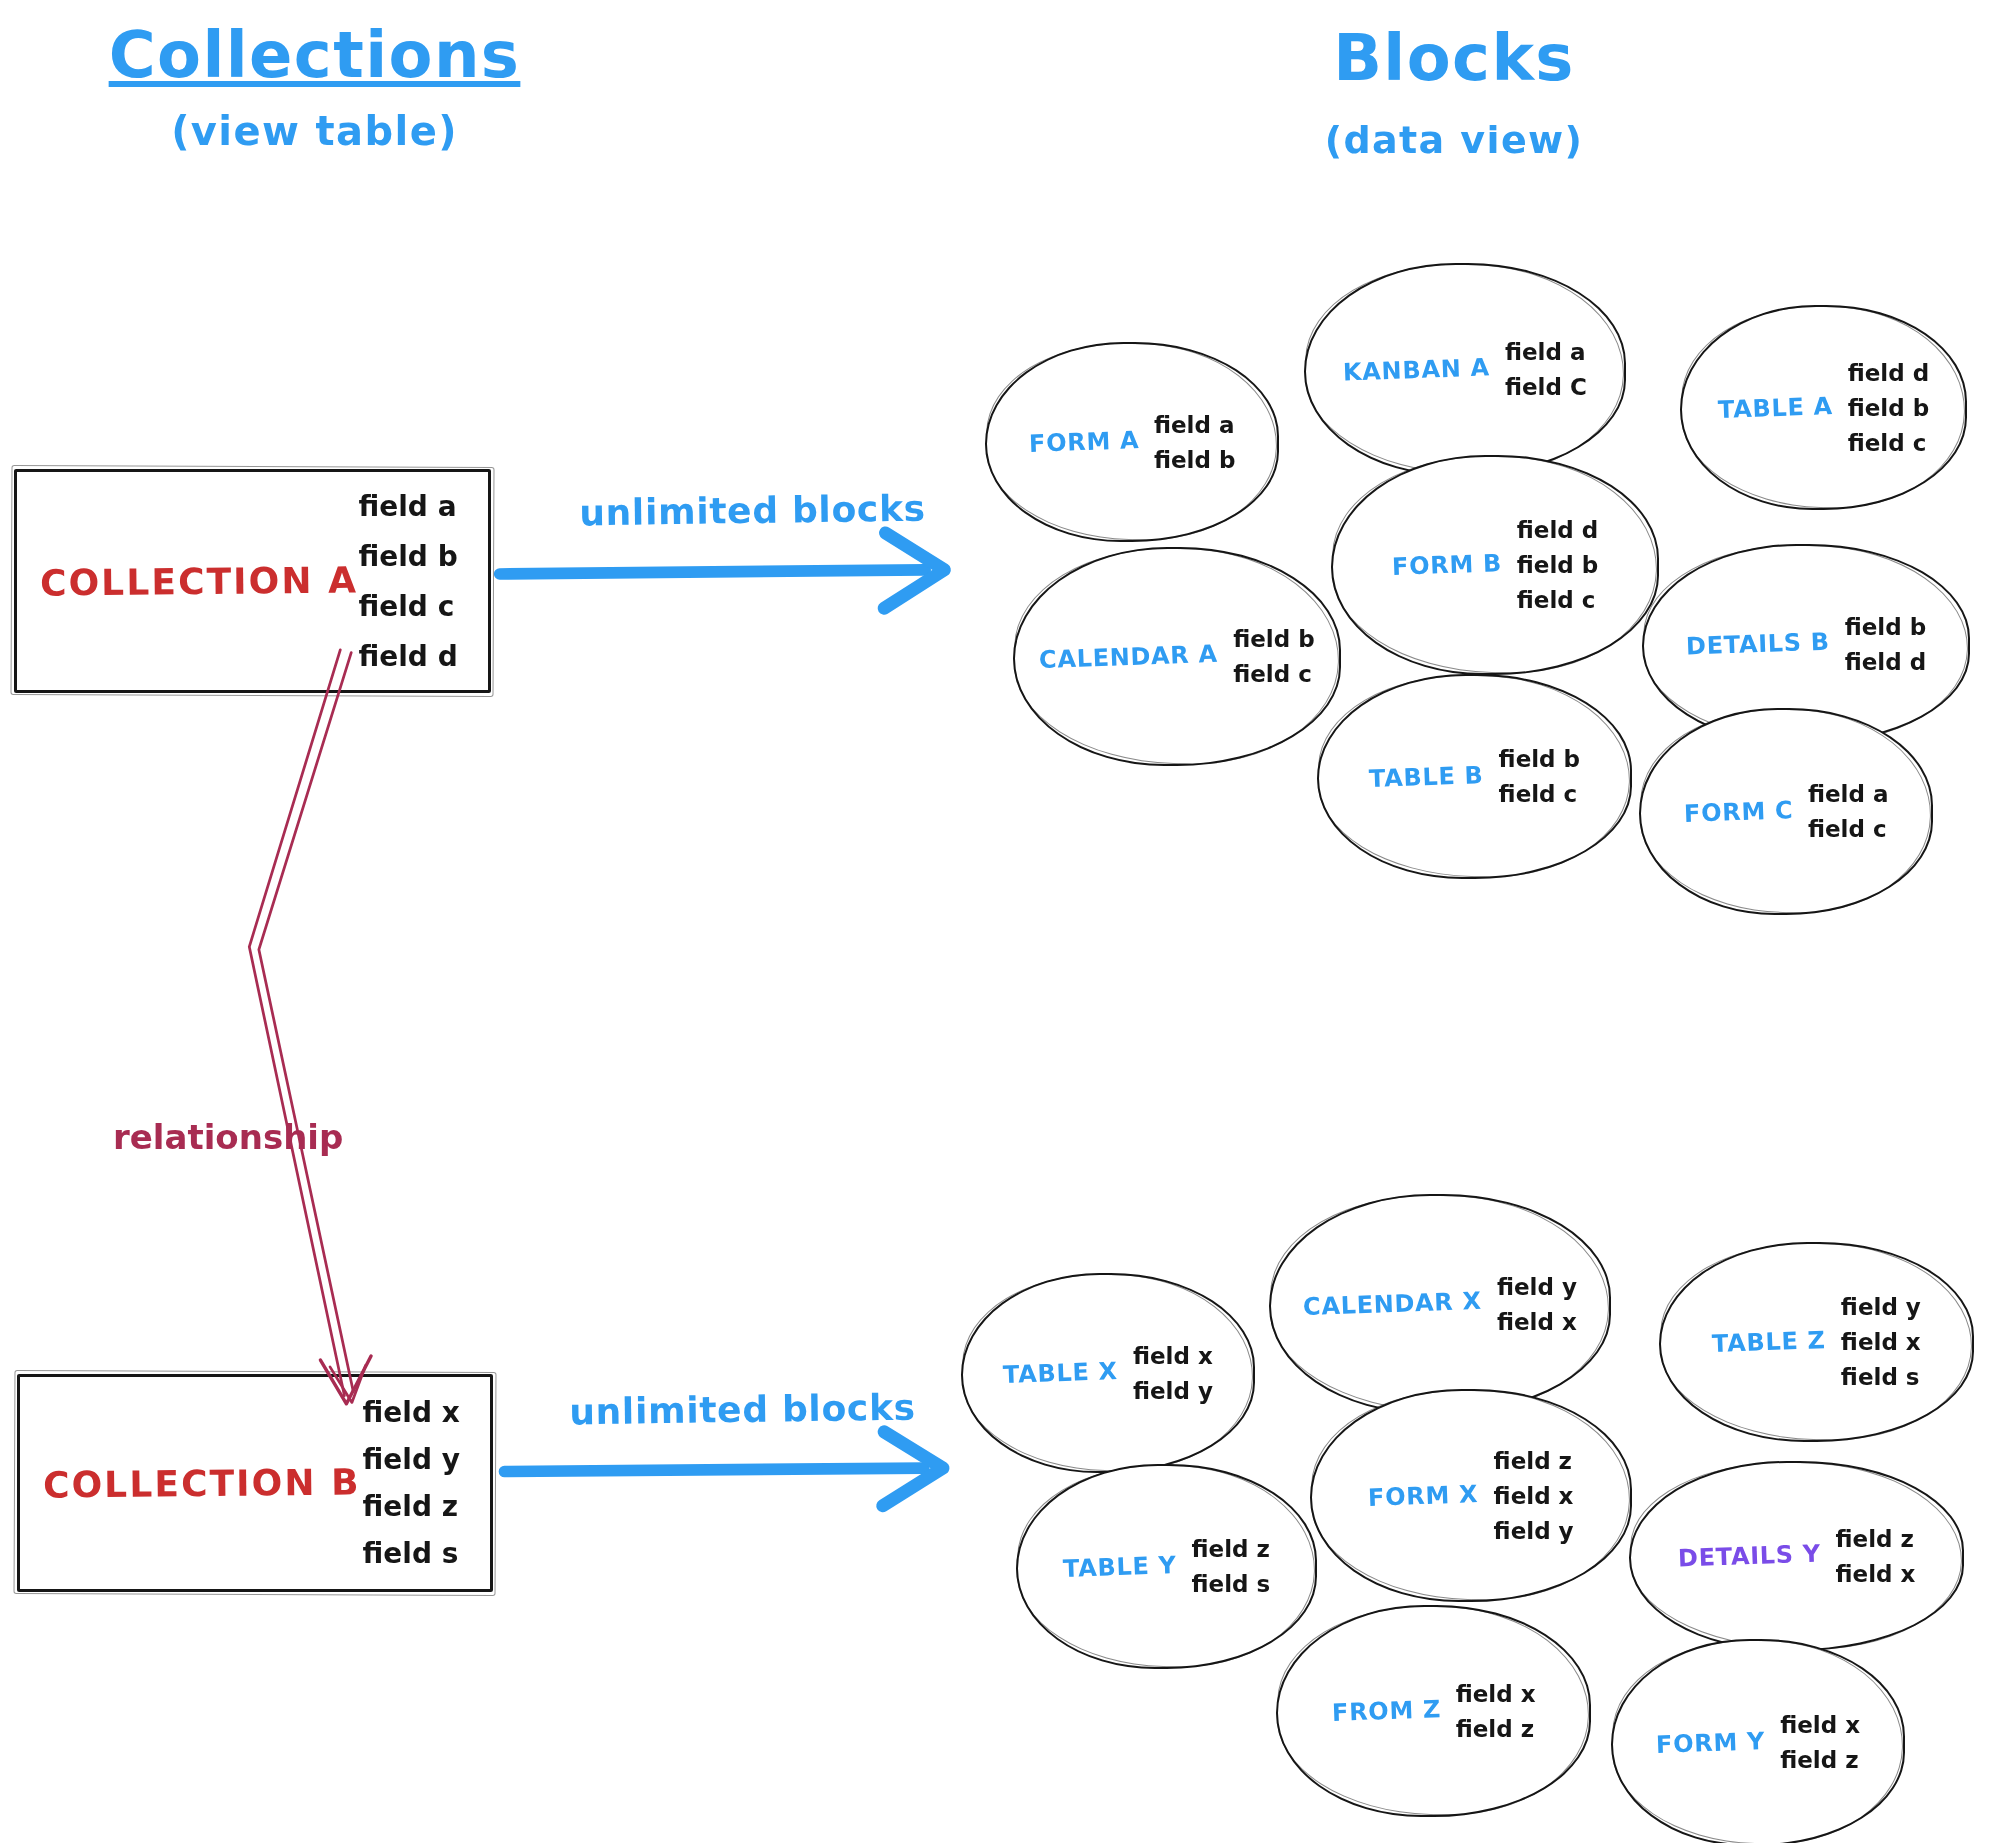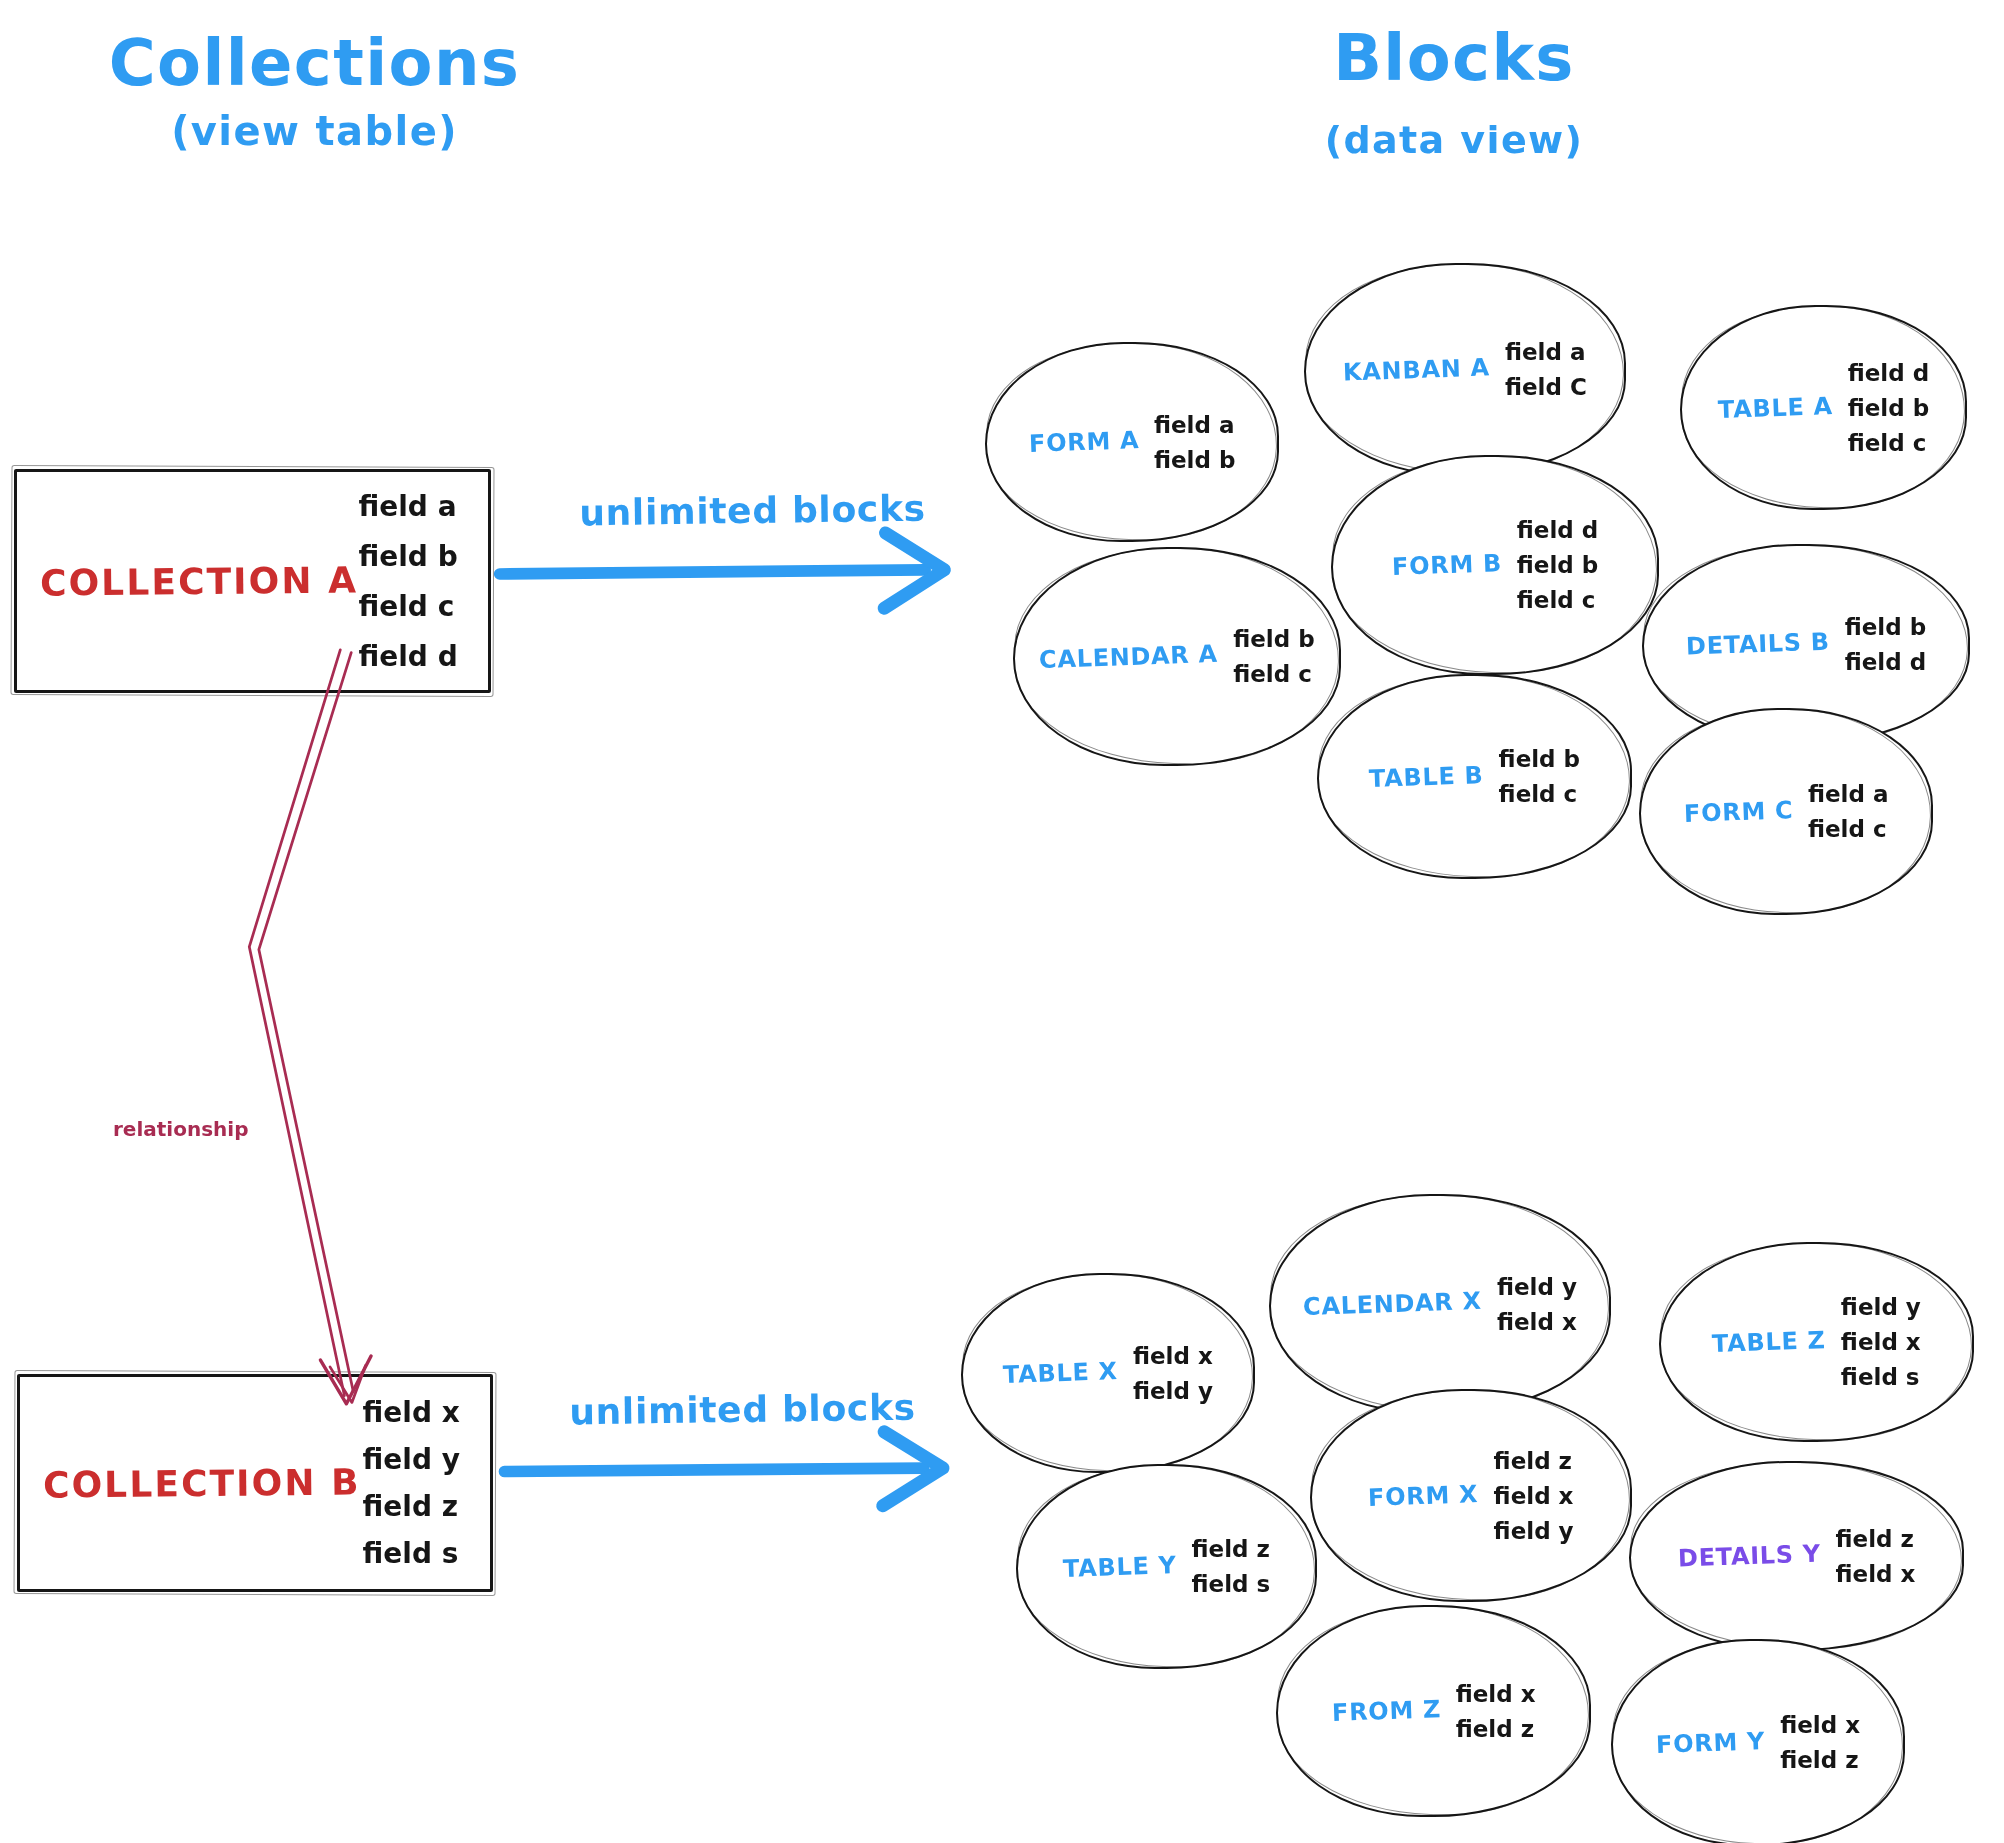--- a/index.html
+++ b/index.html
@@ -5,21 +5,21 @@
   :root{
     --blue:#2f9cf2; --red:#cb2e2e; --crimson:#a82c52; --purple:#7a4ce8; --ink:#161616; --bg:#ffffff;
   }
   *{box-sizing:border-box;}
   html,body{margin:0;padding:0;background:#fff;}
   body{font-family:"DejaVu Sans","Liberation Sans",sans-serif;color:var(--ink);}
   .canvas{position:relative;width:2005px;height:1843px;background:var(--bg);overflow:hidden;}
 
   
   .col-title{position:absolute;font-weight:bold;color:var(--blue);text-align:center;letter-spacing:1.4px;}
-  .t-collections{left:82px;top:26px;width:465px;font-size:64px;}
+  .t-collections{left:82px;top:18px;width:465px;font-size:64px;text-decoration:underline;}
   .st-collections{left:82px;top:108px;width:465px;font-size:40px;}
   .t-blocks{left:1225px;top:20.5px;width:458px;font-size:64px;}
   .st-blocks{left:1225px;top:118px;width:458px;font-size:38px;}
 
   
   .cbox{position:absolute;border:3.4px solid var(--ink);background:#fff;
         display:flex;align-items:center;justify-content:space-between;
         padding:0 30px 0 23px;border-radius:2.1px;z-index:2;}
   .cbox::before{content:"";position:absolute;inset:-6.2px;border:1.4px solid var(--ink);
         border-radius:2.7px;transform:rotate(.25deg);opacity:.45;pointer-events:none;}
@@ -58,21 +58,21 @@
   .e-form-x   {left:1310px;top:1389px;width:322px;height:213px;}
   .e-table-y  {left:1016px;top:1464px;width:301px;height:205px;}
   .e-details-y{left:1629px;top:1461px;width:335px;height:190px;}
   .e-from-z   {left:1276px;top:1605px;width:315px;height:212px;}
   .e-form-y   {left:1611px;top:1639px;width:294px;height:207px;}
 
   
   .arrow-label{position:absolute;color:var(--blue);font-weight:bold;font-size:36px;text-align:center;letter-spacing:0.7px;z-index:2;}
   .ul-top{left:547px;top:490px;width:411px;transform:rotate(-.8deg);}
   .ul-bottom{left:537px;top:1389px;width:411px;transform:rotate(-.8deg);}
-  .rel-label{position:absolute;left:113px;top:1117px;font-size:20px;color:var(--crimson);font-weight:bold;z-index:2;transform:rotate(-1deeg);}
+  .rel-label{position:absolute;left:113px;top:1117px;font-size:34px;color:var(--crimson);font-weight:bold;z-index:2;transform:rotate(-1deeg);}
 
   
   .arrow-layer{position:absolute;left:0;top:0;z-index:4;pointer-events:none;}
   .stroke-blue{stroke:var(--blue);}
   .stroke-crimson{stroke:var(--crimson);}
 </style>
 </head>
 <body>
 
 <div class="canvas">

